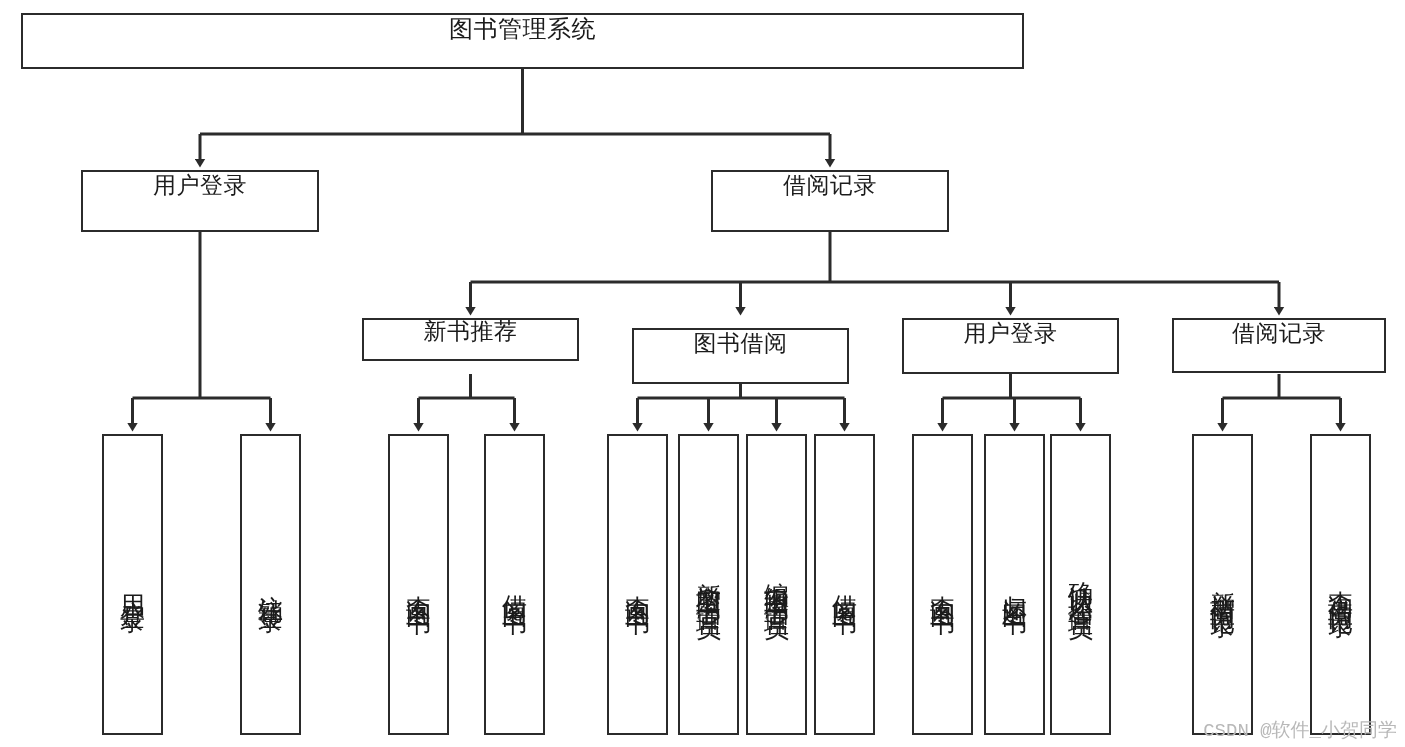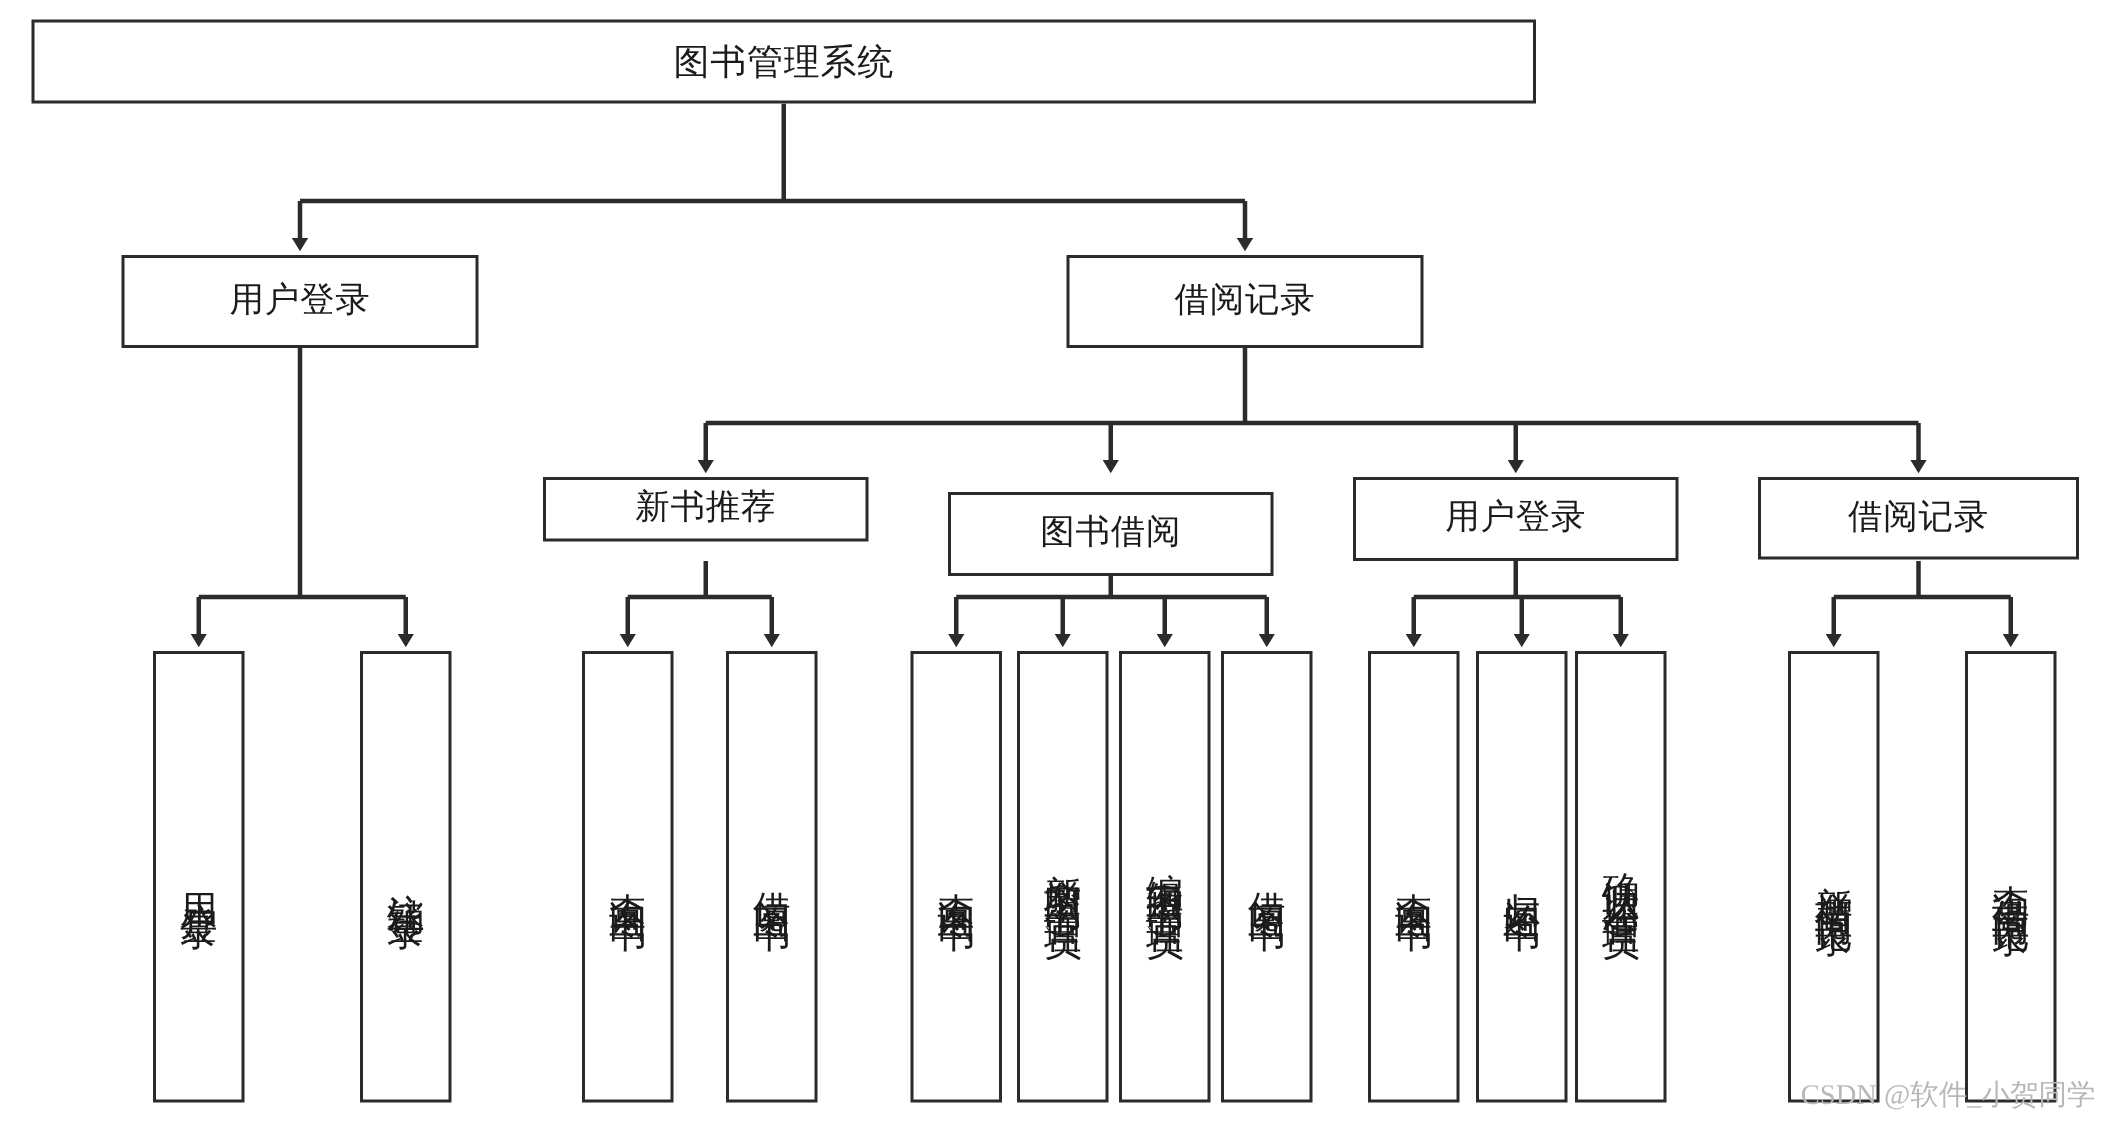--- a/index.html
+++ b/index.html
@@ -27,21 +27,20 @@
     width: 1405px;
     height: 747px;
     pointer-events: none;
   }
   .node {
     position: absolute;
     box-sizing: border-box;
     background: #ffffff;
     border: 2.5px solid #2b2b2b;
     display: flex;
-    align-items: center;
     justify-content: center;
     z-index: 2;
   }
   .node .label {
     color: #1b1b1b;
     line-height: 1.18;
     text-align: center;
     white-space: nowrap;
   }
   
@@ -66,21 +65,21 @@
     white-space: nowrap;
   }
   #watermark {
     position: absolute;
     right: 8px;
     bottom: 4px;
     font-size: 19px;
     color: #b8b8b8;
     z-index: 5;
     white-space: nowrap;
-    font-family: Liberation Serif, serif;
+    font-family: Liberation Mono, monospace;
   }
 </style>
 </head>
 <body>
 
 <div id="canvas">
   <svg id="edges" viewBox="0 0 1405 747" width="1405" height="747" aria-hidden="true">
     <defs>
       <marker id="arrow" markerWidth="9" markerHeight="11" refX="0.5" refY="5.5" orient="auto" markerUnits="userSpaceOnUse">
         <path d="M0,0 L9,5.5 L0,11 z" fill="#2b2b2b"></path>

